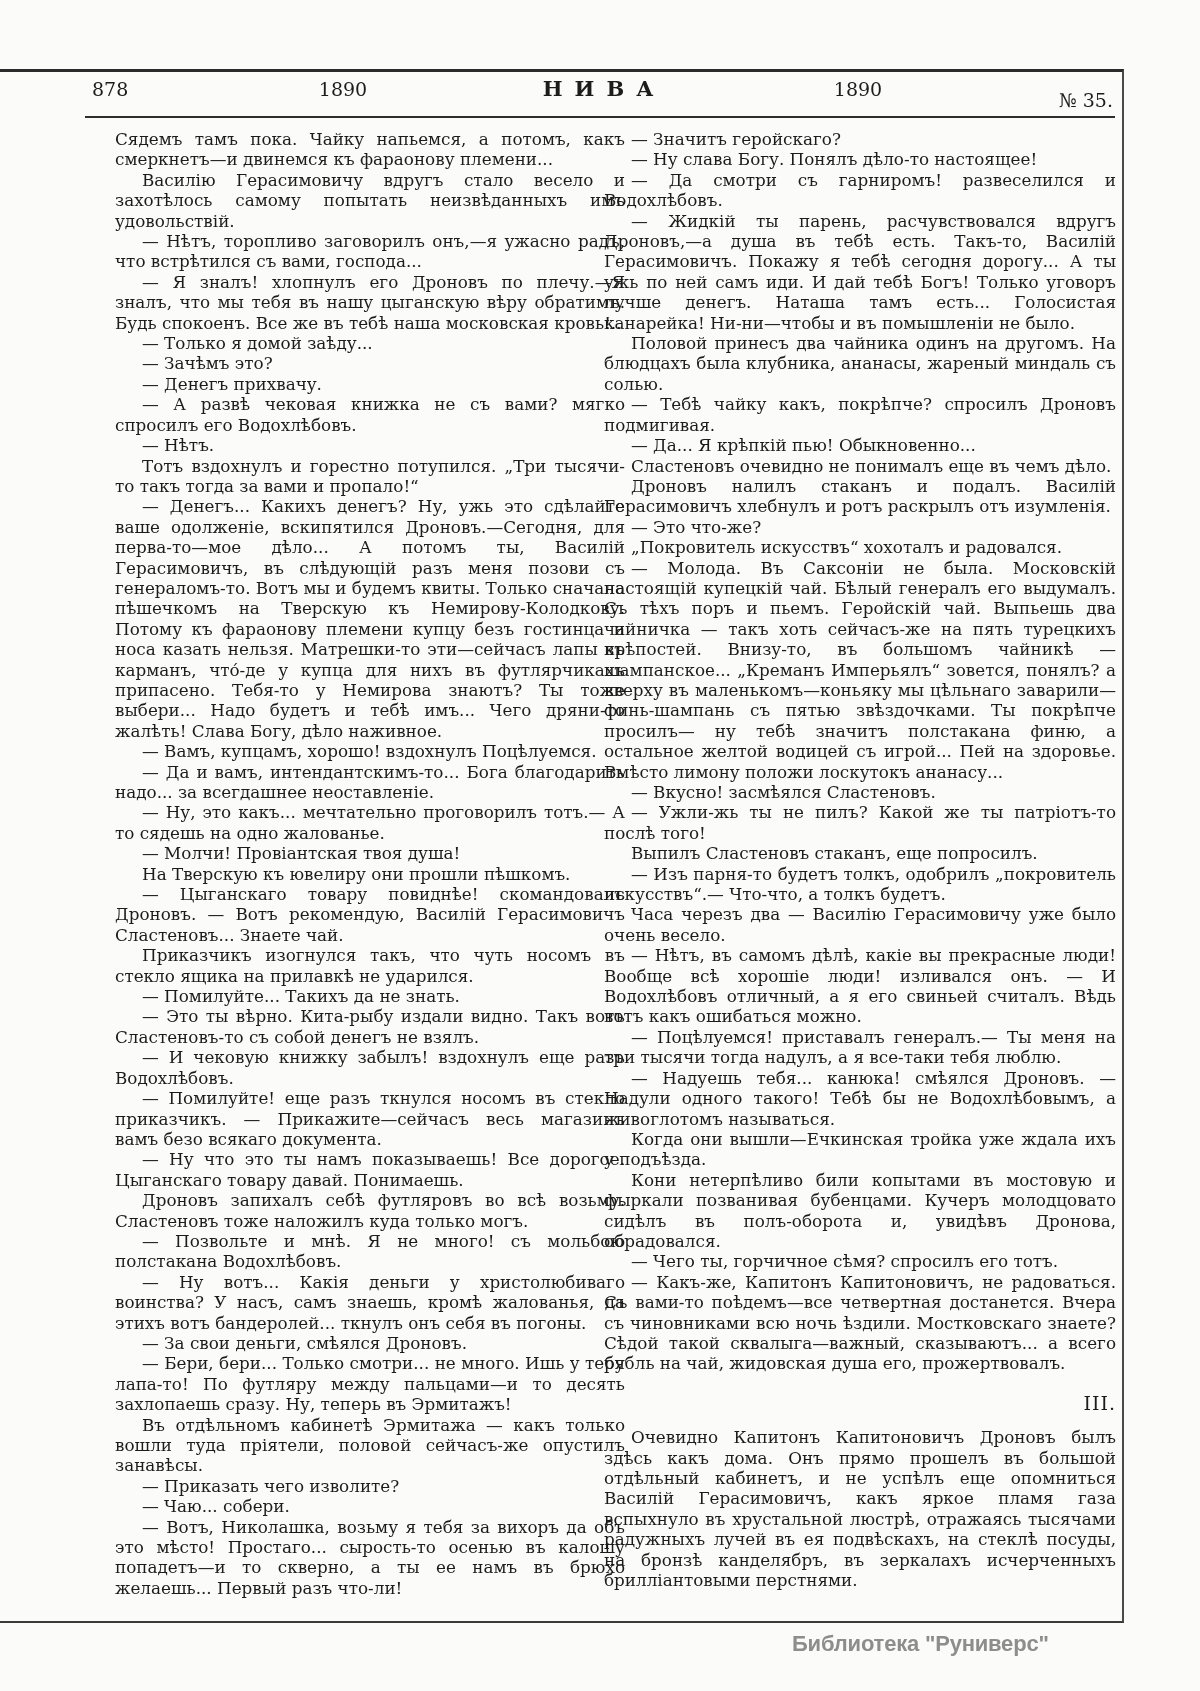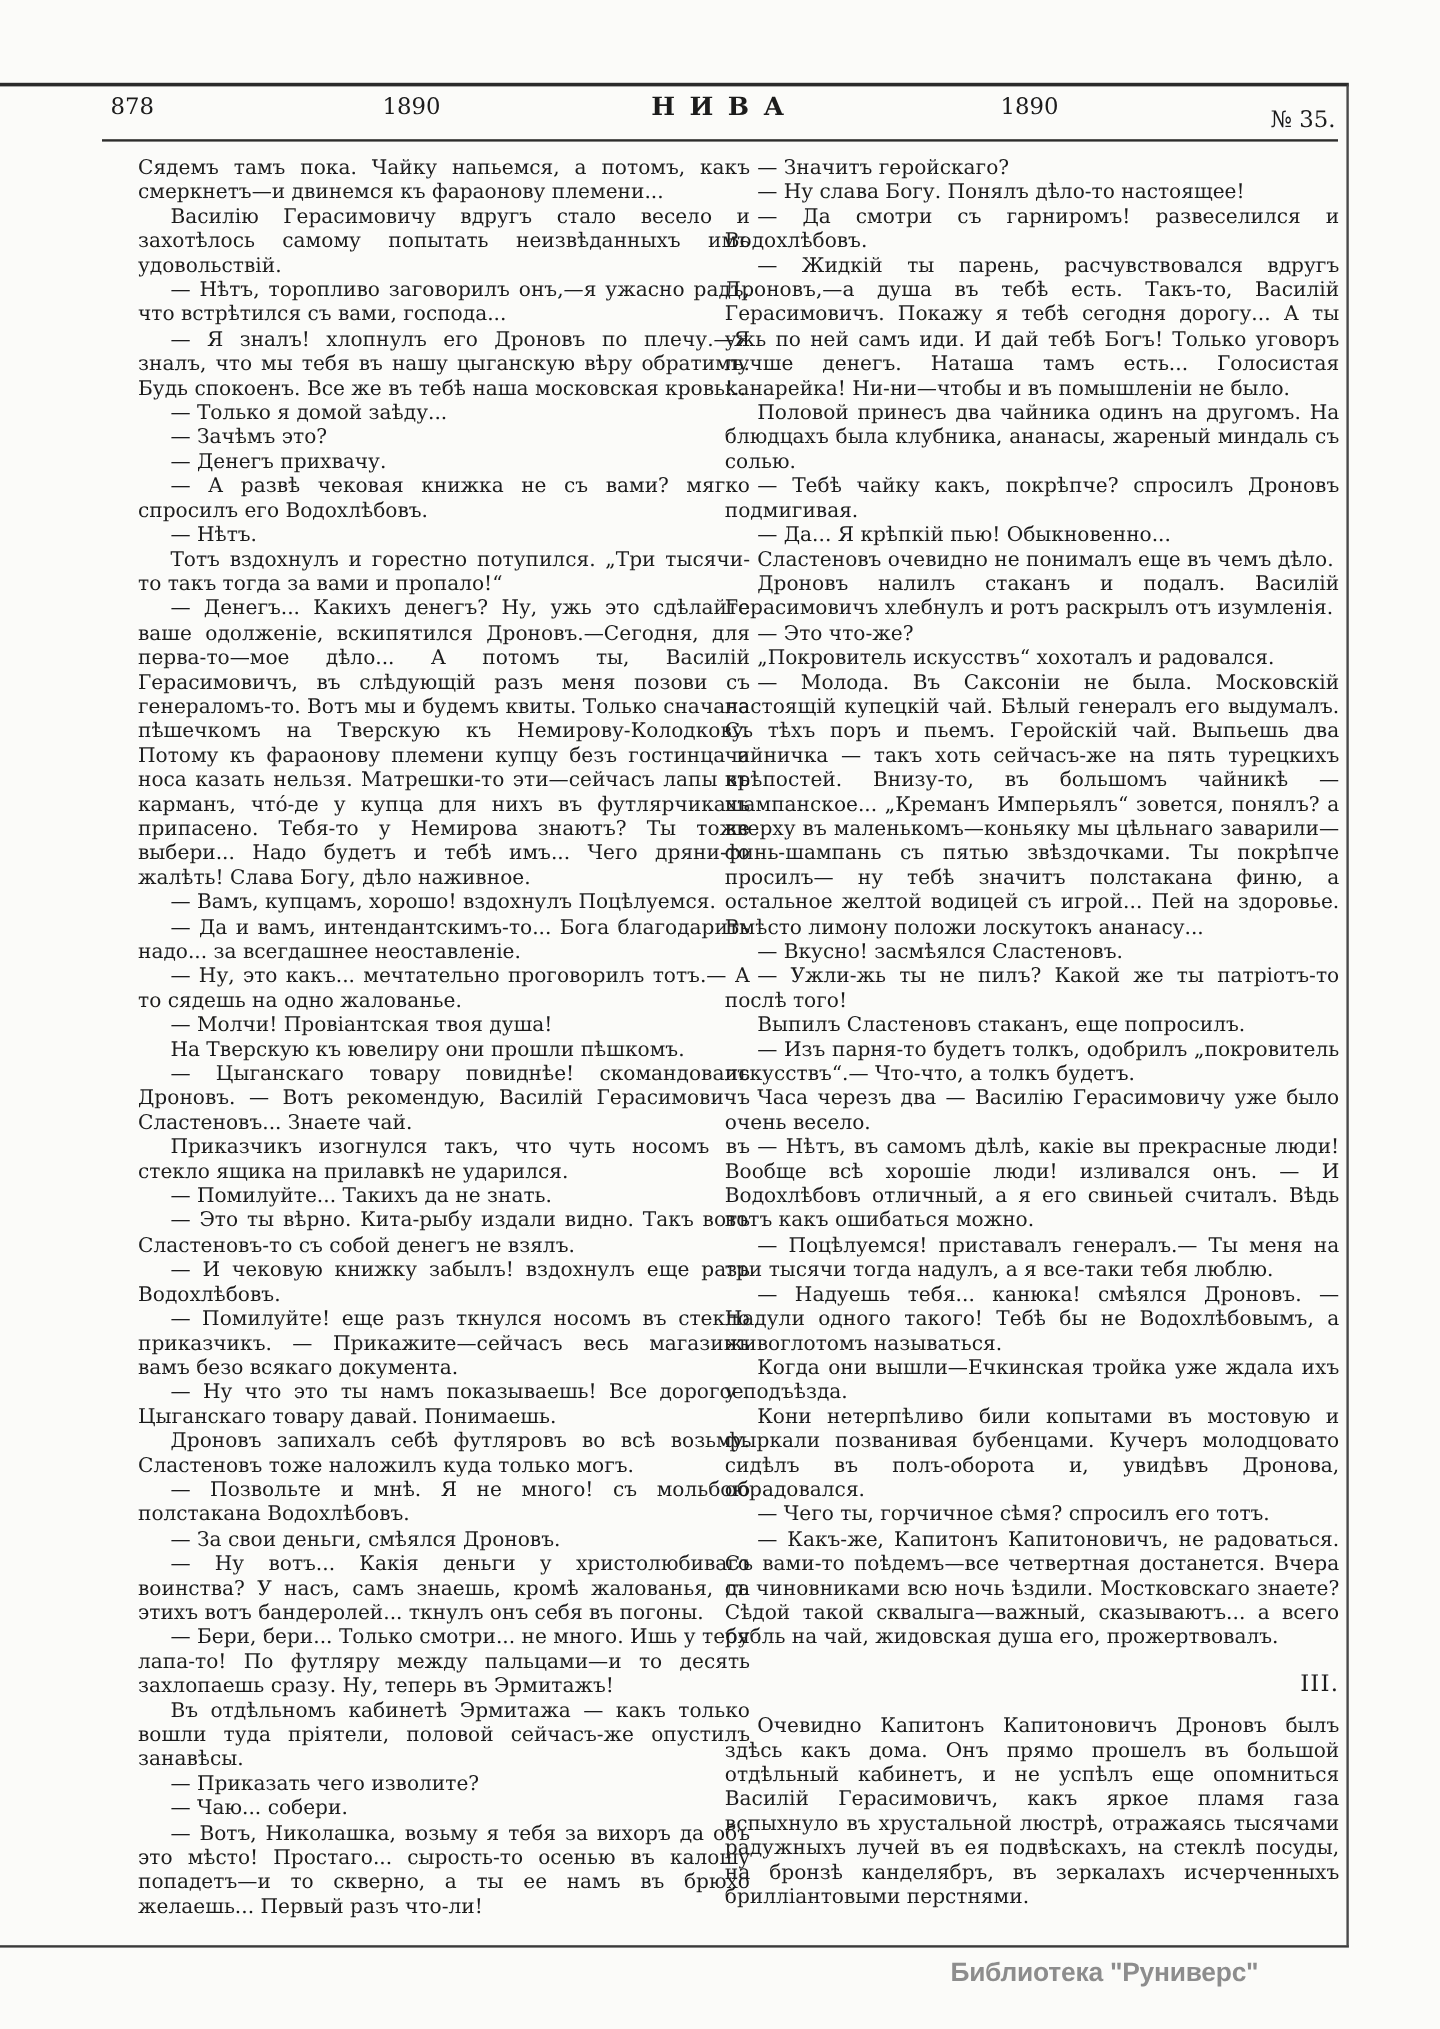--- a/index.html
+++ b/index.html
@@ -81,22 +81,22 @@
       <p class="">На Тверскую къ ювелиру они прошли пѣшкомъ.</p>
       <p class="">— Цыганскаго товару повиднѣе! скомандовалъ Дроновъ. — Вотъ рекомендую, Василій Герасимовичъ Сластеновъ... Знаете чай.</p>
       <p class="">Приказчикъ изогнулся такъ, что чуть носомъ въ стекло ящика на прилавкѣ не ударился.</p>
       <p class="">— Помилуйте... Такихъ да не знать.</p>
       <p class="">— Это ты вѣрно. Кита-рыбу издали видно. Такъ вотъ Сластеновъ-то съ собой денегъ не взялъ.</p>
       <p class="">— И чековую книжку забылъ! вздохнулъ еще разъ Водохлѣбовъ.</p>
       <p class="">— Помилуйте! еще разъ ткнулся носомъ въ стекло приказчикъ. — Прикажите—сейчасъ весь магазинъ вамъ безо всякаго документа.</p>
       <p class="">— Ну что это ты намъ показываешь! Все дорогое. Цыганскаго товару давай. Понимаешь.</p>
       <p class="">Дроновъ запихалъ себѣ футляровъ во всѣ возьму. Сластеновъ тоже наложилъ куда только могъ.</p>
       <p class="">— Позвольте и мнѣ. Я не много! съ мольбою полстакана Водохлѣбовъ.</p>
+      <p class="">— Ну вотъ... Какія деньги у христолюбиваго воинства? У насъ, самъ знаешь, кромѣ жалованья, да этихъ вотъ бандеролей... ткнулъ онъ себя въ погоны.</p>
       <p class="">— За свои деньги, смѣялся Дроновъ.</p>
-      <p class="">— Ну вотъ... Какія деньги у христолюбиваго воинства? У насъ, самъ знаешь, кромѣ жалованья, да этихъ вотъ бандеролей... ткнулъ онъ себя въ погоны.</p>
       <p class="">— Бери, бери... Только смотри... не много. Ишь у тебя лапа-то! По футляру между пальцами—и то десять захлопаешь сразу. Ну, теперь въ Эрмитажъ!</p>
       <p class="">Въ отдѣльномъ кабинетѣ Эрмитажа — какъ только вошли туда пріятели, половой сейчасъ-же опустилъ занавѣсы.</p>
       <p class="">— Приказать чего изволите?</p>
       <p class="">— Чаю... собери.</p>
       <p class="">— Вотъ, Николашка, возьму я тебя за вихоръ да объ это мѣсто! Простаго... сырость-то осенью въ калошу попадетъ—и то скверно, а ты ее намъ въ брюхо желаешь... Первый разъ что-ли!</p>
     </div>
   <div id="col-right" class="col">
       <p class="">— Значитъ геройскаго?</p>
       <p class="">— Ну слава Богу. Понялъ дѣло-то настоящее!</p>
       <p class="">— Да смотри съ гарниромъ! развеселился и Водохлѣбовъ.</p>

